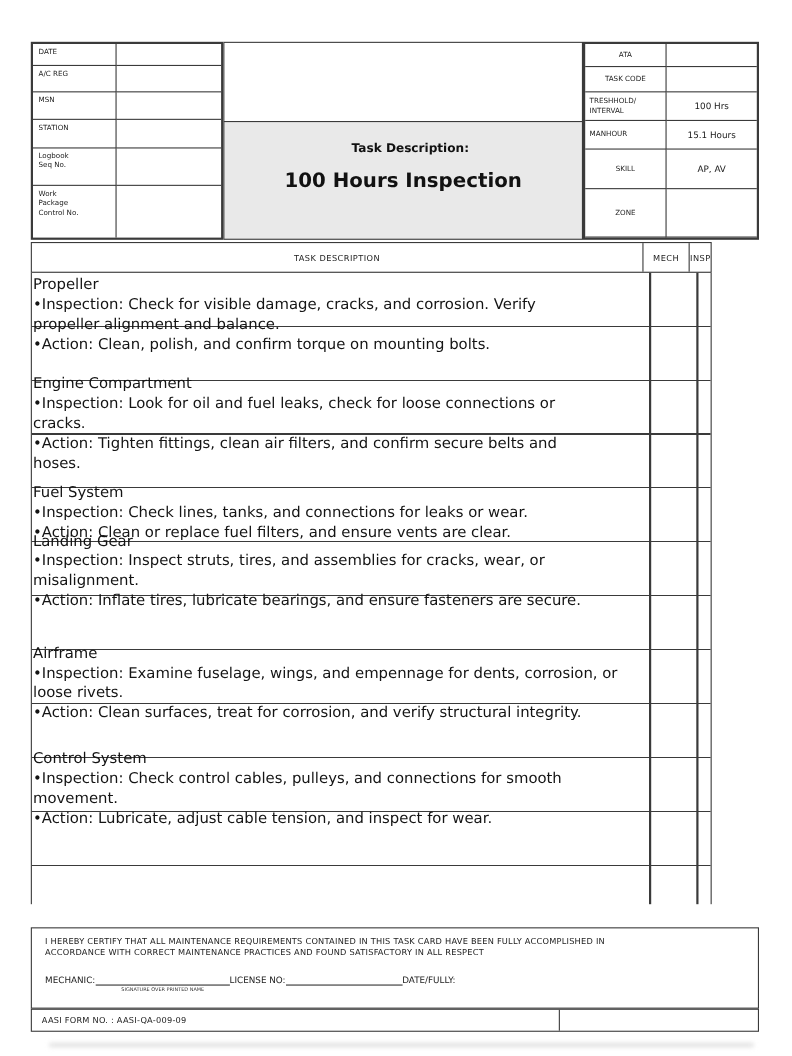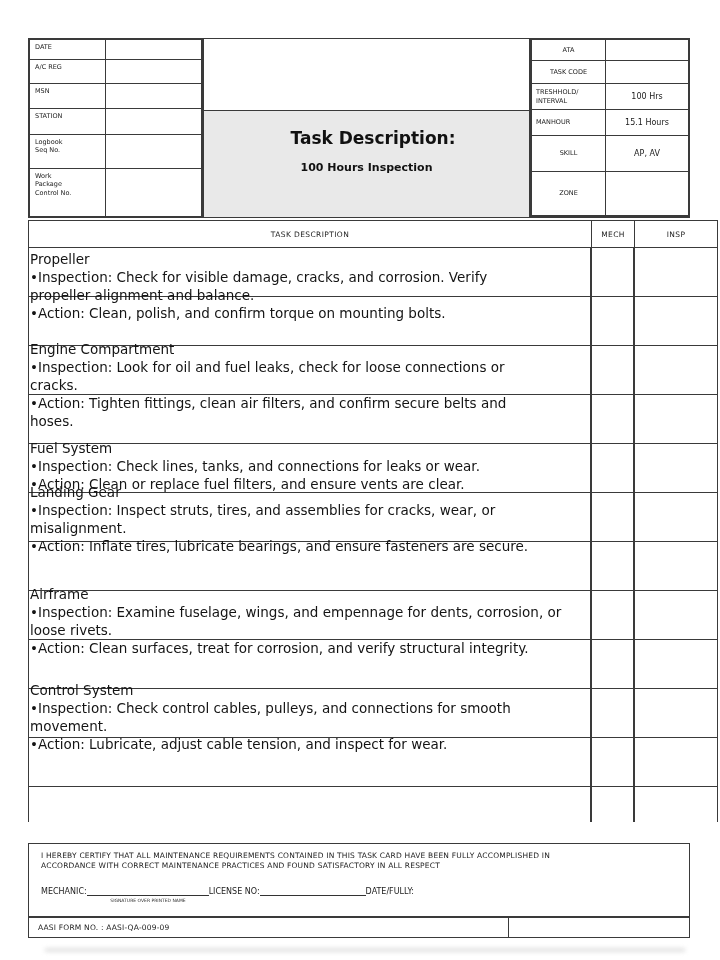--- a/index.html
+++ b/index.html
@@ -22,38 +22,38 @@
   .w30 { max-width:34px; } .w34 { max-width:38px; }
 
   .hdr-center-top {
     position:absolute; left:203px; top:38px; width:327px; height:73px;
     border:1.5px solid #3a3a3a; background:#fff;
   }
   .hdr-center-gray {
     position:absolute; left:203px; top:110px; width:327px; height:108px;
     border:1.5px solid #3a3a3a; background:#e9e9e9; text-align:center;
   }
-  .td-label { font-weight:bold; font-size:17px; margin-top:17px; color:#111;padding-left:13px; }
-  .td-title { font-weight:bold; font-size:11px; margin-top:13px; color:#111; }
+  .td-label { font-weight:bold; font-size:11px; margin-top:17px; color:#111;padding-left:13px; }
+  .td-title { font-weight:bold; font-size:18px; margin-top:13px; color:#111; }
 
   .hdr-right {
     position:absolute; left:530px; top:38px; width:160px; height:180px;
     border:2px solid #3a3a3a; display:grid;
     grid-template-columns:74px 1fr;
     grid-template-rows:21px 23px 26px 26px 36px 1fr;
   }
   .hr-l { border-right:1.3px solid #3a3a3a; border-bottom:1.3px solid #3a3a3a;
           font-size:6.5px; line-height:1.3; display:flex; align-items:center;
           justify-content:center; text-align:center; color:#222; }
   .hr-l.la { justify-content:flex-start; text-align:left; padding-left:4px; }
   .hr-v { border-bottom:1.3px solid #3a3a3a; font-size:8px; display:flex;
           align-items:center; justify-content:center; color:#1a1a1a; }
 
   
-  .task-table { position:absolute; left:28px; top:220px; width:690px; }
+  .task-table { position:absolute; left:28px; top:220px; width:619px; }
   .t-head { display:flex; height:28px; border:1.5px solid #3a3a3a; }
   .th { display:flex; align-items:center; justify-content:center;
         font-size:7.5px; letter-spacing:0.4px; color:#222; }
   .th-desc { width:563px; border-right:1.5px solid #3a3a3a; }
   .th-mech { width:43px;  border-right:1.5px solid #3a3a3a; }
   .th-insp { flex:1; }
   .t-body {
     position:relative; height:574px;
     border-left:1.5px solid #3a3a3a; border-right:1.5px solid #3a3a3a;
     background:repeating-linear-gradient(to bottom,

